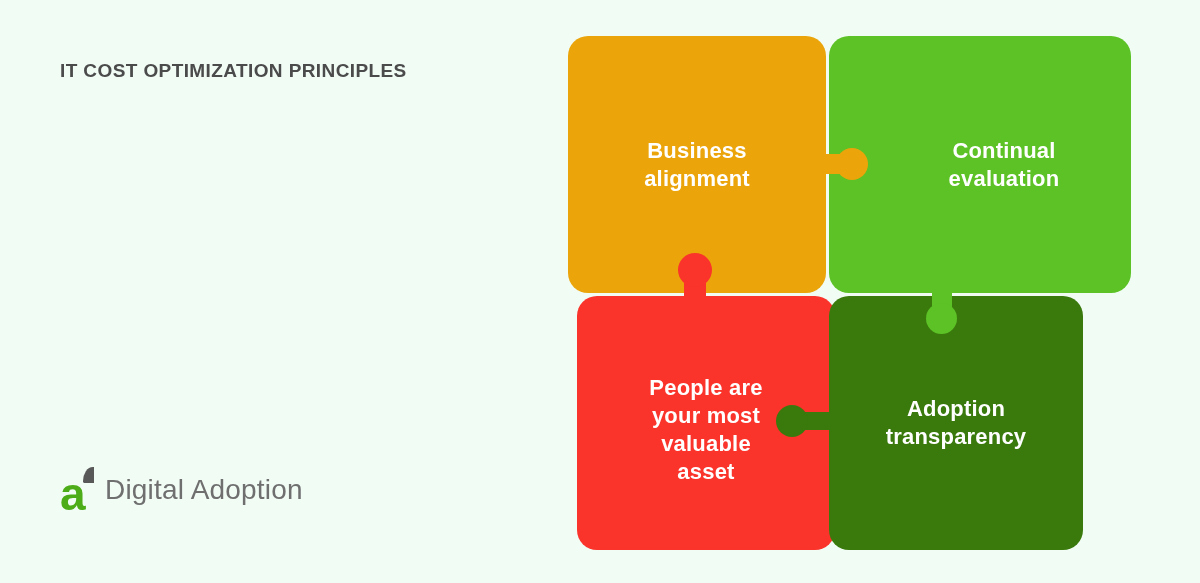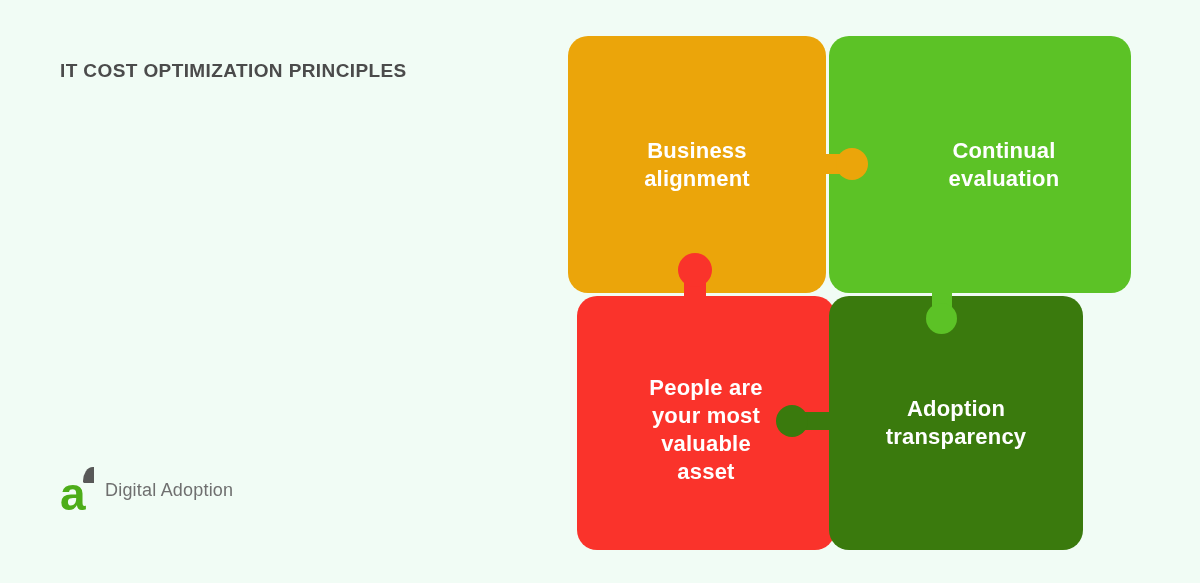--- a/index.html
+++ b/index.html
@@ -101,21 +101,21 @@
   .logo-leaf {
     position: absolute;
     right: 4px;
     top: 2px;
     width: 11px;
     height: 16px;
     background: #585858;
     border-radius: 100% 0 0 12%;
   }
   .logo-text {
-    font-size: 18px;
+    font-size: 28px;
     color: #6F6F6F;
     letter-spacing: 0.2px;
   }
 </style>
 </head>
 <body>
 
 <div class="canvas">
 
   <h1 class="page-title">IT COST OPTIMIZATION PRINCIPLES</h1>

